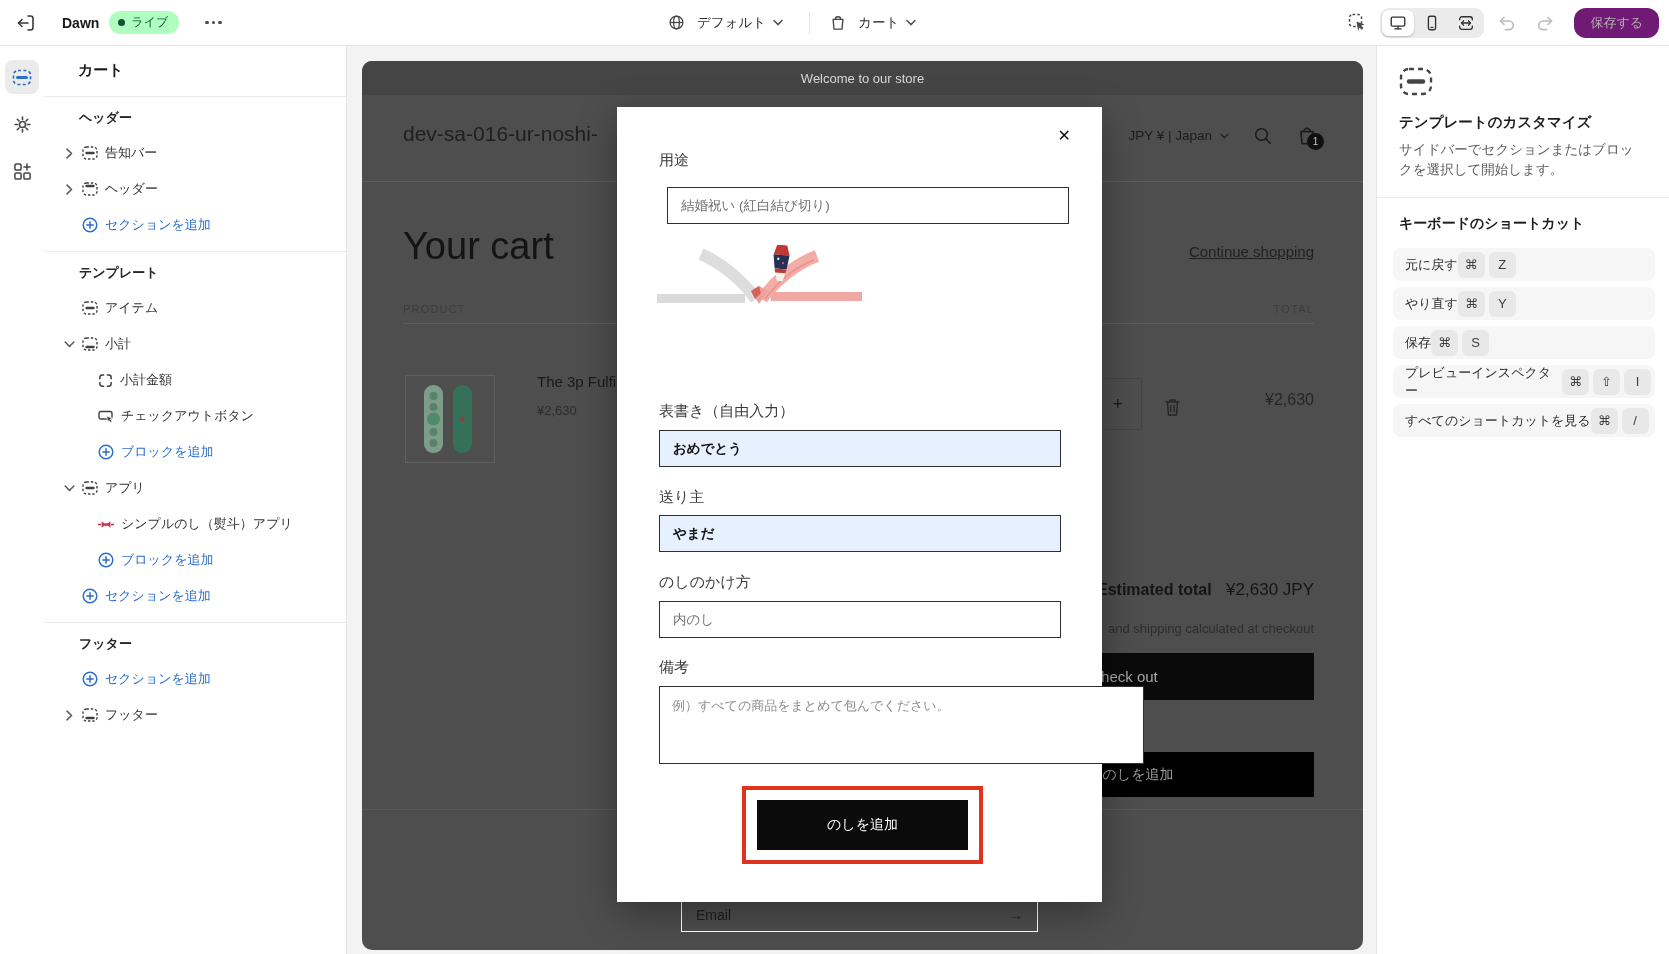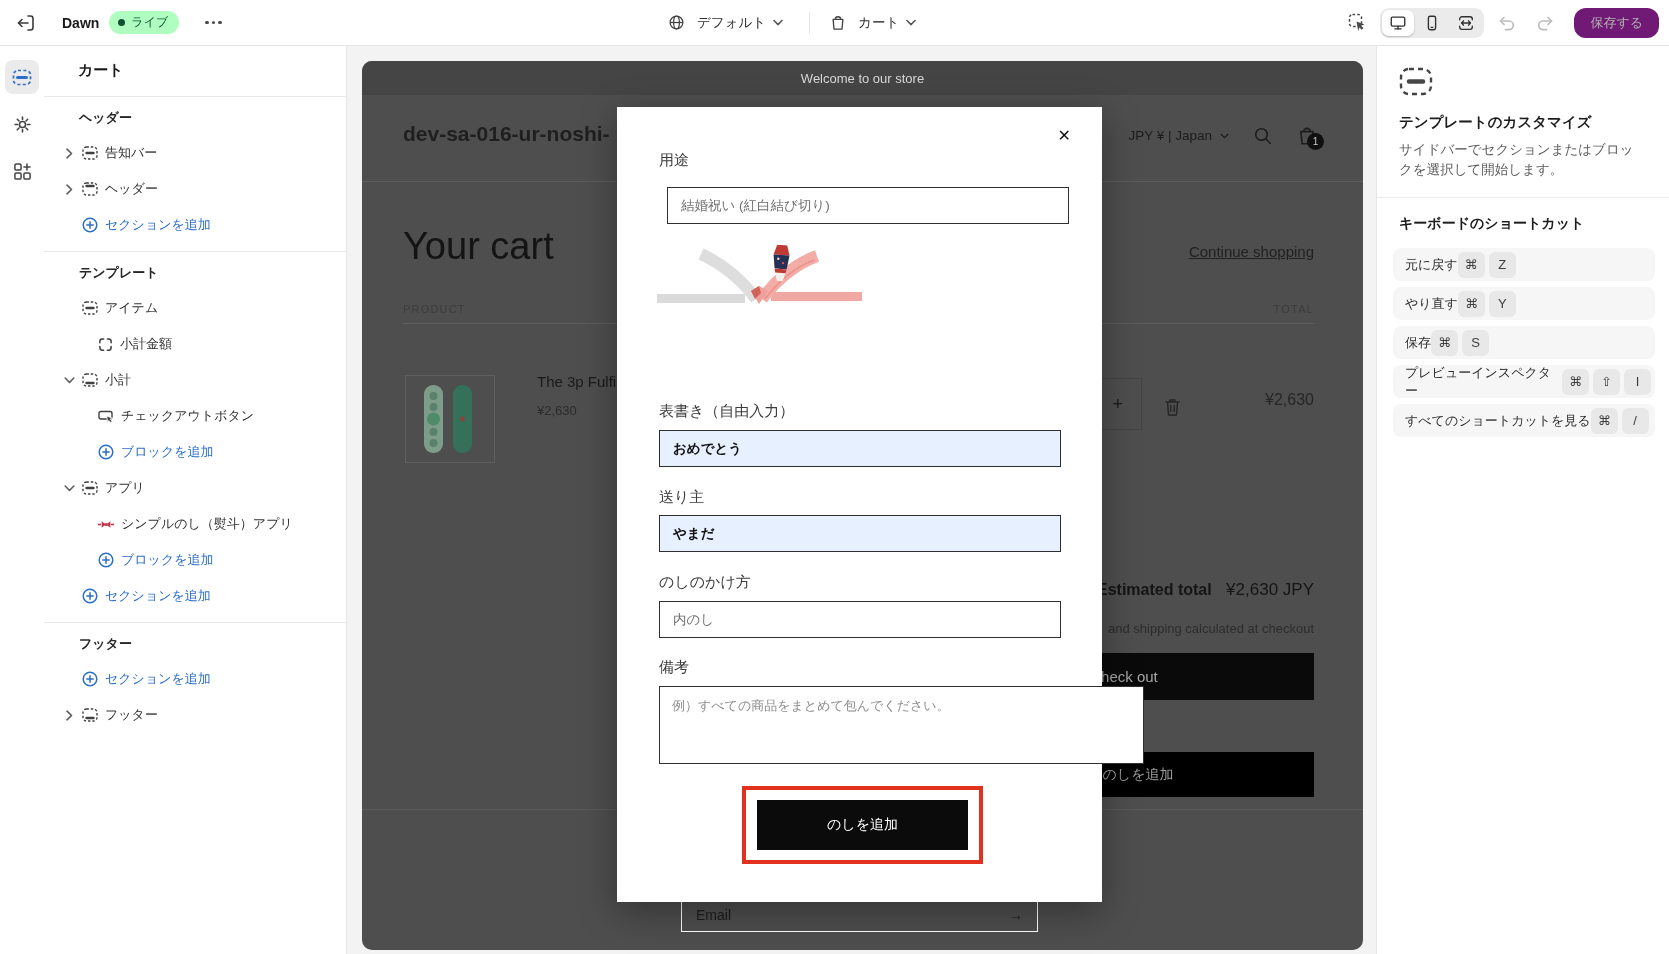--- a/index.html
+++ b/index.html
@@ -44,21 +44,21 @@
   .trow .lbl{white-space:nowrap}
   .trow.addrow{color:#2c6ecb;padding-left:38px}
   .trow.addrow.sub{padding-left:54px}
   .sb-div{border-top:1px solid #e9e9e9;margin-top:8px}
   .chev{width:12px;display:flex;justify-content:center}
 
   
   .preview{position:absolute;left:362px;top:61px;width:1001px;height:889px;background:#4e4e4e;border-radius:10px;overflow:hidden;z-index:1}
   .announce{height:34px;background:#454545;color:#d8d8d8;font-size:13px;display:flex;align-items:center;justify-content:center}
   .pv-header{position:relative;height:86px;border-bottom:1px solid #5e5e5e}
-  .store-name{position:absolute;left:41px;top:27px;font-size:21px;color:#1f1f1f;font-weight:700;white-space:nowrap}
+  .store-name{position:absolute;left:41px;top:27px;font-size:21px;color:#1f1f1f;font-weight:400;white-space:nowrap}
   .hdr-right{position:absolute;right:46px;top:30px;display:flex;align-items:center;gap:24px;color:#1c1c1c}
   .locale{display:flex;align-items:center;gap:8px;font-size:13.5px}
   .bag-wrap{position:relative}
   .cart-badge{position:absolute;right:-7px;bottom:-4px;width:17px;height:17px;border-radius:50%;background:#101010;color:#c9c9c9;font-size:10px;display:flex;align-items:center;justify-content:center}
   .pv-title{position:absolute;left:41px;top:164px;font-size:38px;color:#141414;font-weight:400}
   .continue{position:absolute;right:49px;top:182px;font-size:15px;color:#212121;text-decoration:underline}
   .colhead{position:absolute;top:242px;font-size:11px;letter-spacing:1.2px;color:#3d3d3d}
   .rule{position:absolute;left:41px;right:49px;top:262px;border-top:1px solid #5e5e5e}
   .thumb{position:absolute;left:43px;top:314px;width:90px;height:88px;border:1px solid #606060;box-sizing:border-box}
   .item-name{position:absolute;left:175px;top:312px;font-size:15px;color:#1a1a1a;white-space:nowrap}
@@ -291,41 +291,41 @@
   <div class="g-title">テンプレート</div>
   <div class="trow no-chev">
     <span>
         <svg width="16" height="14" viewBox="0 0 16 14" fill="none" stroke="#3f3f3f" stroke-width="1.4">
           <rect x="1" y="1" width="14" height="12" rx="3.5" stroke-dasharray="2.4 1.9"></rect>
           <line x1="4.5" y1="7" x2="11.5" y2="7" stroke-width="2.4" stroke-linecap="round"></line>
         </svg>
       </span>
     <span class="lbl">アイテム</span>
   </div>
-  <div class="trow sub">
-    <span>
-        <svg width="15" height="15" viewBox="0 0 16 16" fill="none" stroke="#3f3f3f" stroke-width="1.6" stroke-linecap="round" stroke-linejoin="round">
-          <path d="M2 6V4.5A2.5 2.5 0 0 1 4.5 2H6M10 2h1.5A2.5 2.5 0 0 1 14 4.5V6M14 10v1.5a2.5 2.5 0 0 1-2.5 2.5H10M6 14H4.5A2.5 2.5 0 0 1 2 11.5V10"></path>
-        </svg>
-      </span>
-    <span class="lbl">小計金額</span>
-  </div>
   <div class="trow">
     <span class="chev">
         <svg width="11" height="7" viewBox="0 0 11 7" fill="none" stroke="#5c5c5c" stroke-width="1.6" stroke-linecap="round" stroke-linejoin="round">
           <path d="M1.2 1 5.5 5.5 9.8 1"></path>
         </svg>
       </span>
     <span>
         <svg width="16" height="14" viewBox="0 0 16 14" fill="none" stroke="#3f3f3f" stroke-width="1.4">
           <rect x="1" y="1" width="14" height="12" rx="3.5" stroke-dasharray="2.4 1.9"></rect>
           <line x1="4.5" y1="10" x2="11.5" y2="10" stroke-width="2.4" stroke-linecap="round"></line>
         </svg>
       </span>
     <span class="lbl">小計</span>
+  </div>
+  <div class="trow sub">
+    <span>
+        <svg width="15" height="15" viewBox="0 0 16 16" fill="none" stroke="#3f3f3f" stroke-width="1.6" stroke-linecap="round" stroke-linejoin="round">
+          <path d="M2 6V4.5A2.5 2.5 0 0 1 4.5 2H6M10 2h1.5A2.5 2.5 0 0 1 14 4.5V6M14 10v1.5a2.5 2.5 0 0 1-2.5 2.5H10M6 14H4.5A2.5 2.5 0 0 1 2 11.5V10"></path>
+        </svg>
+      </span>
+    <span class="lbl">小計金額</span>
   </div>
   <div class="trow sub">
     <span>
         <svg width="16" height="15" viewBox="0 0 16 15" fill="none" stroke="#3f3f3f" stroke-width="1.4">
           <rect x="1" y="2.5" width="13" height="7.5" rx="2"></rect>
           <path d="M8.7 7l6 2.2-2.6 1 2 2-1.3 1.3-2-2-1 2.6z" fill="#3f3f3f" stroke="#fff" stroke-width="0.8"></path>
         </svg>
       </span>
     <span class="lbl">チェックアウトボタン</span>
   </div>

